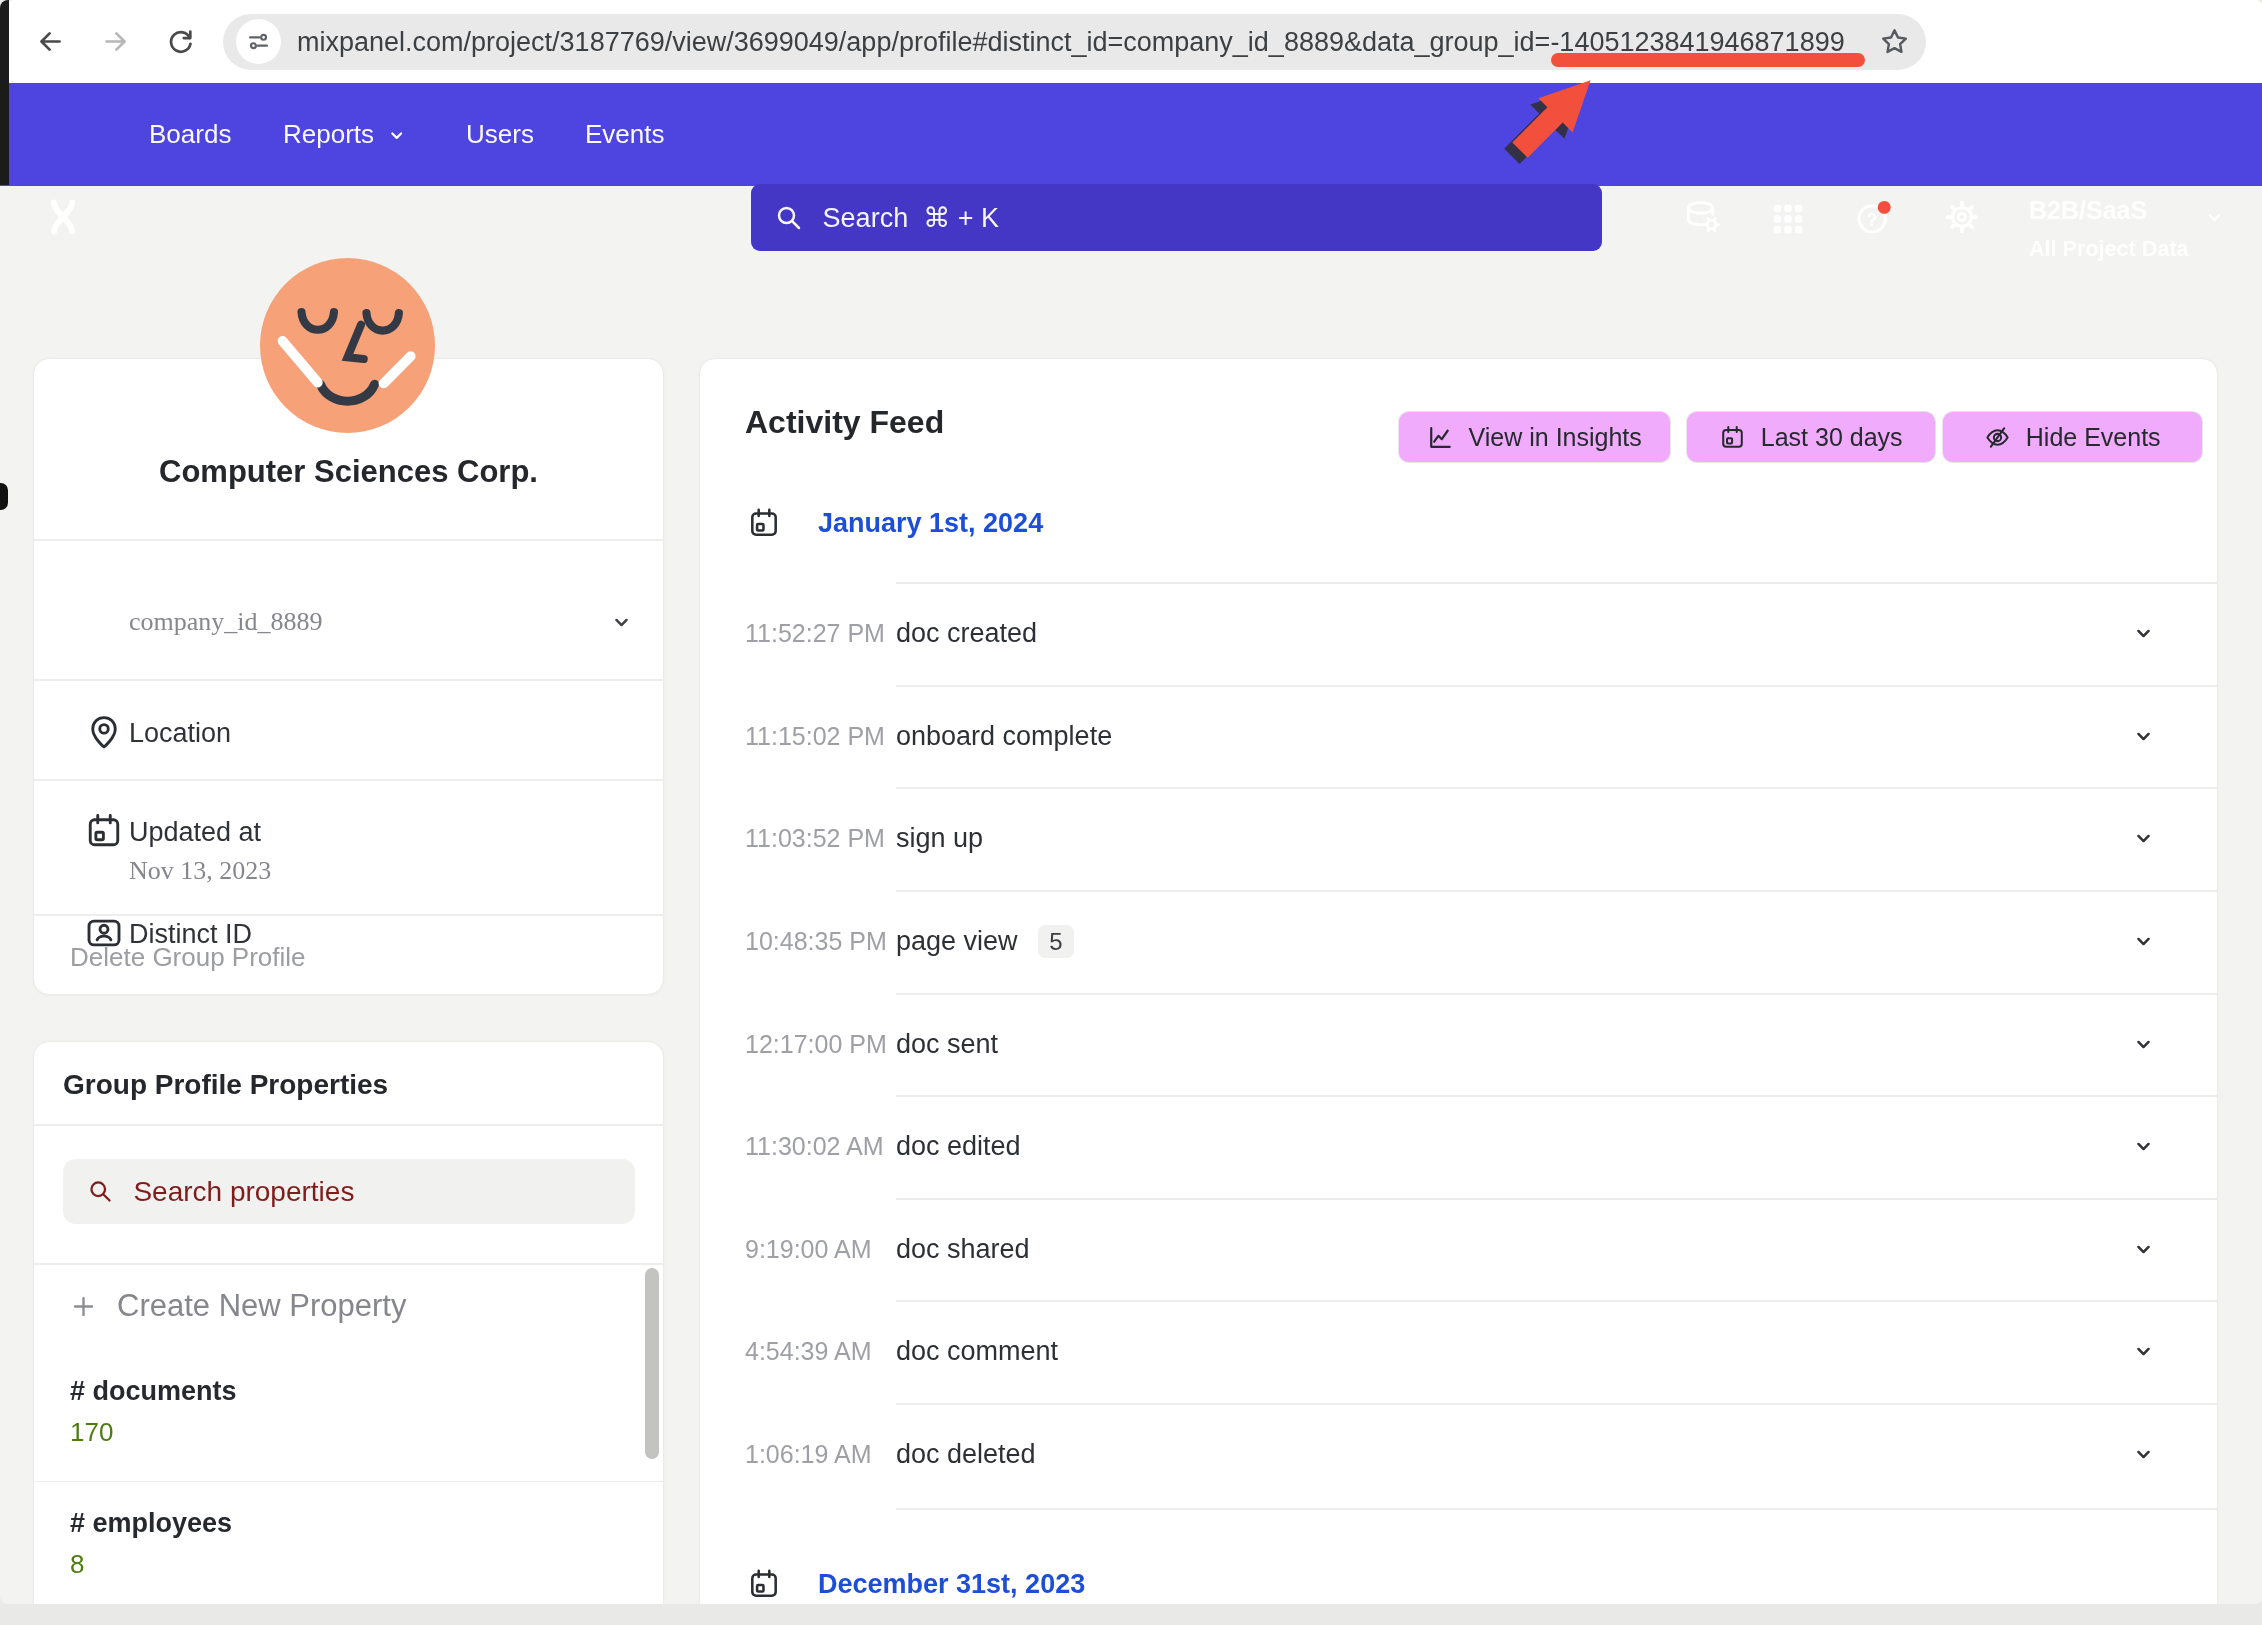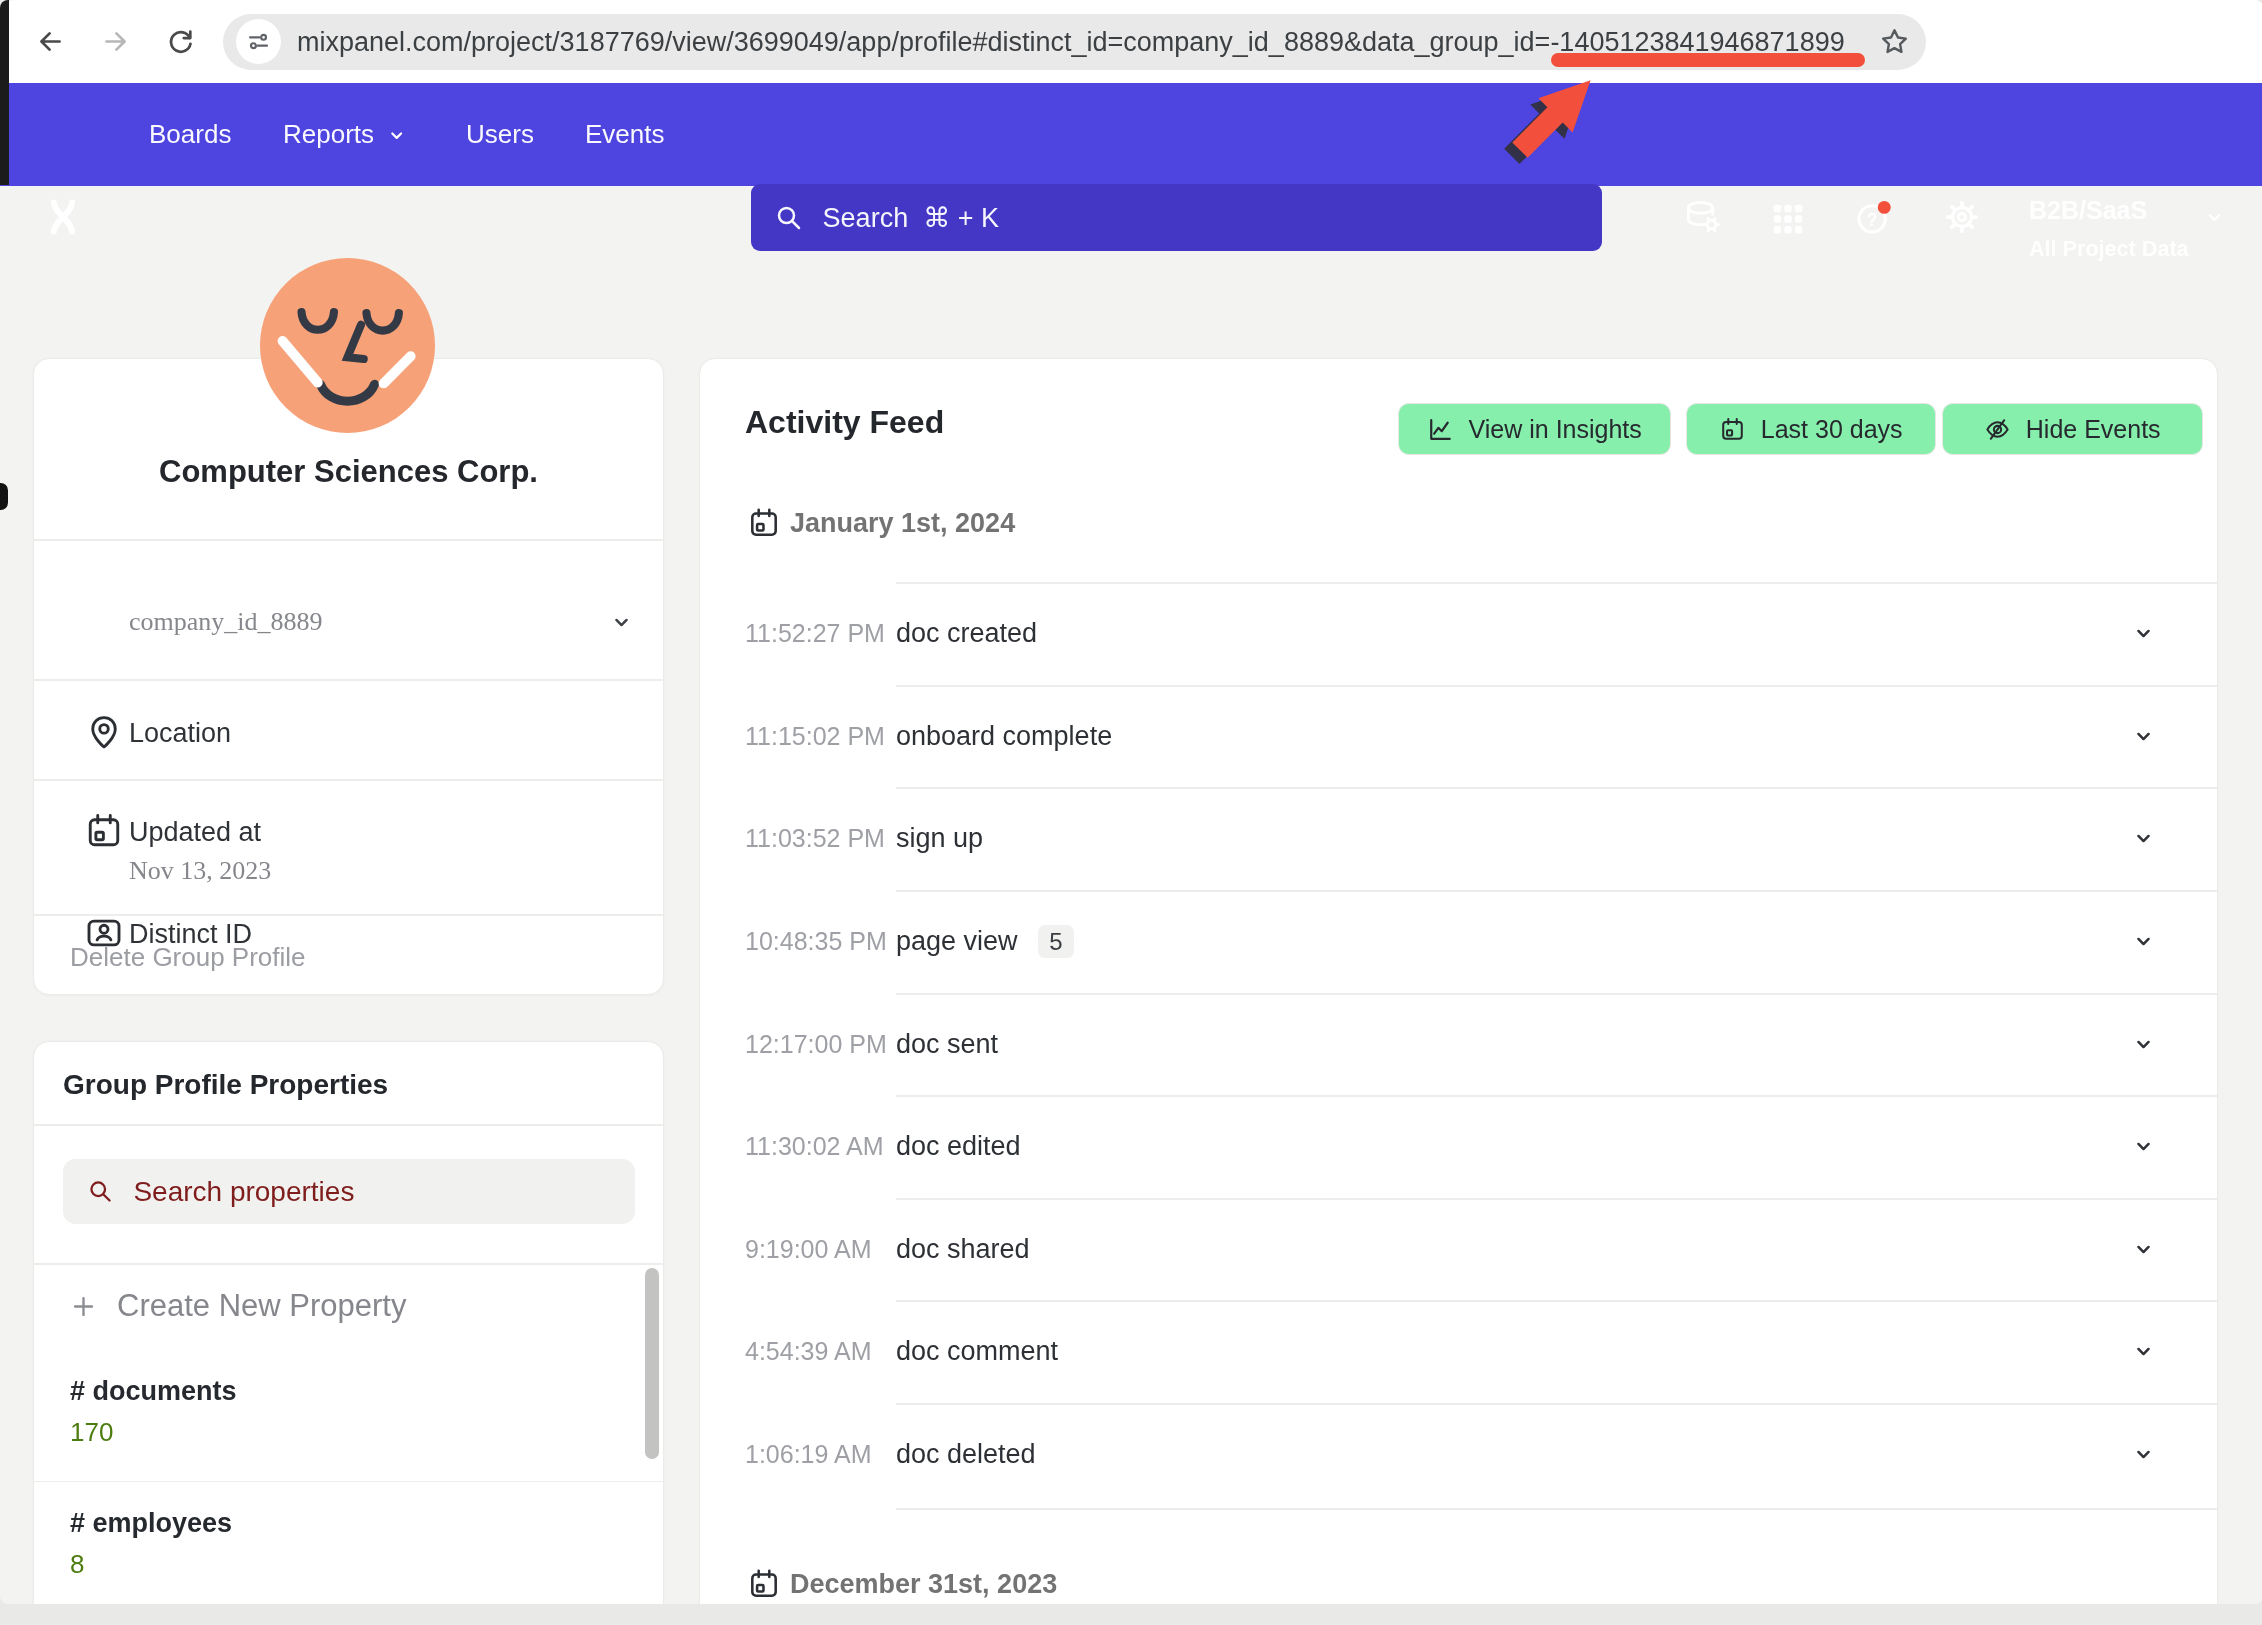--- a/index.html
+++ b/index.html
@@ -63,26 +63,26 @@
   .props-search .ph{margin-left:18px;font-size:28px;}
   .create-row{position:absolute;left:36px;top:237px;height:54px;display:flex;align-items:center;color:#85878c;}
   .create-row .plus{width:27px;height:27px;color:#8b8d92;margin-right:20px;}
   .create-row .lbl{font-size:31px;}
   .prop-item{position:absolute;left:0;right:0;height:132px;border-bottom:1.8px solid #ededeb;}
   .prop-name{position:absolute;left:36px;top:27px;font-size:27px;font-weight:700;color:#26292e;}
   .prop-value{position:absolute;left:36px;top:68px;font-size:26px;color:#4d7c0f;}
   .scroll-thumb{position:absolute;left:611px;top:226px;width:13.5px;height:191px;border-radius:7.2px;background:#c3c3c1;}
 
   .activity-title{position:absolute;left:45px;top:45px;font-size:32px;font-weight:700;color:#24272c;}
-  .feed-btn{position:absolute;top:44px;height:52px;border:1.8px solid #e6e6e4;border-radius:10.8px;background:#86efac;
+  .feed-btn{position:absolute;top:52px;height:52px;border:1.8px solid #e6e6e4;border-radius:10.8px;background:#f0abfc;
             display:flex;align-items:center;justify-content:center;gap:14.4px;color:#26292e;box-sizing:border-box;}
   .feed-btn .bico{width:27px;height:27px;}
   .feed-btn .blabel{font-size:25px;font-weight:500;white-space:nowrap;}
   .feed{position:absolute;left:0;top:0;right:0;bottom:0;}
-  .date-header{position:absolute;left:47px;right:0;height:54px;display:flex;align-items:center;gap:9px;color:#737373;}
+  .date-header{position:absolute;left:47px;right:0;height:54px;display:flex;align-items:center;gap:37px;color:#1d4ed8;}
   .date-header .cal{width:34px;height:34px;color:#2b2e33;}
   .date-text{font-size:27px;font-weight:700;}
   .event-row{position:absolute;left:0;right:0;height:103px;}
   .event-row::before{content:"";position:absolute;left:196px;right:0;top:0;height:1.8px;background:#ededeb;}
   .event-time{position:absolute;left:45px;top:0;height:103px;line-height:103px;font-size:25px;color:#9ea0a5;white-space:nowrap;}
   .event-main{position:absolute;left:196px;top:0;height:103px;display:flex;align-items:center;}
   .event-name{font-size:27px;color:#2d3035;white-space:nowrap;}
   .event-badge{margin-left:20px;padding:2.7px 11.7px;background:#f1f1ef;border-radius:7.2px;font-size:24px;color:#3a3d42;}
   .event-chev{position:absolute;right:60px;top:38px;width:27px;height:27px;color:#303338;}
   .feed-divider{position:absolute;left:196px;right:0;height:1.8px;background:#ededeb;}

